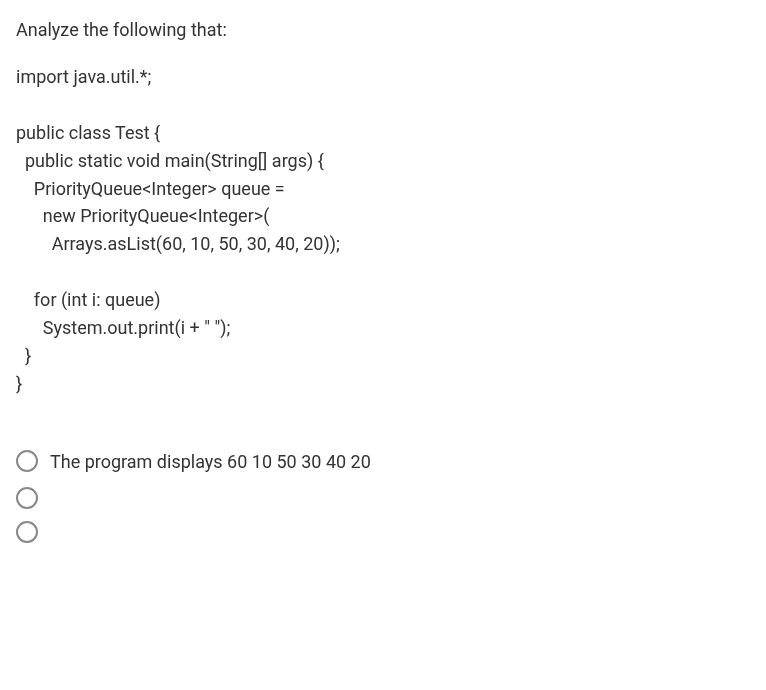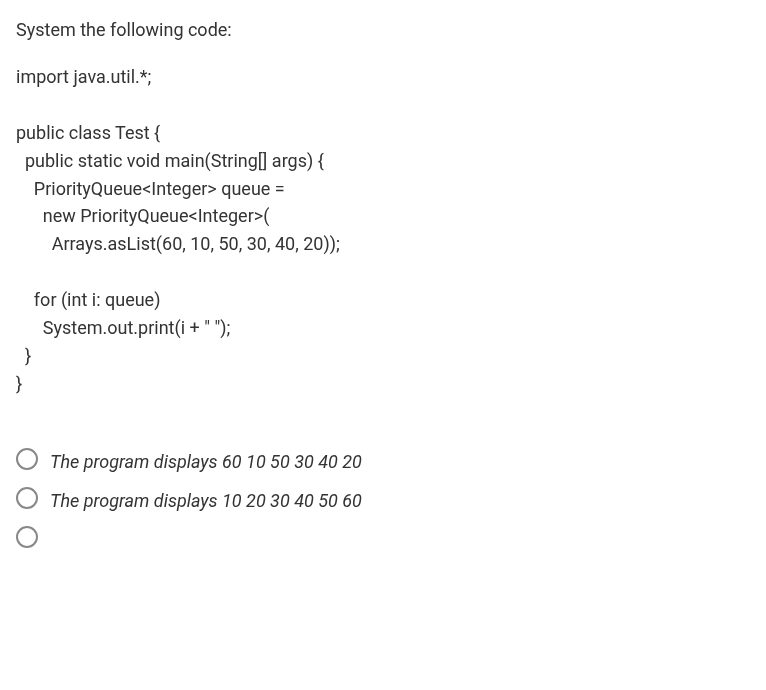--- a/index.html
+++ b/index.html
@@ -22,40 +22,40 @@
       font-family: -apple-system, BlinkMacSystemFont, "Segoe UI", Roboto, "Helvetica Neue", Arial, sans-serif;
       white-space: pre;
       margin-bottom: 40px;
       line-height: 1.55;
     }
     .options-list {
       margin-top: 50px;
     }
     .option-row {
       display: flex;
+      align-items: center;
       margin-bottom: 12px;
-      font-style: italic;
     }
     .radio-circle {
       width: 22px;
       height: 22px;
       border: 2px solid #888;
       border-radius: 50%;
       margin-right: 12px;
       flex-shrink: 0;
       background: #fff;
     }
     .option-label {
       font-size: 18px;
     }
   </style>
 </head>
 <body>
 
-<div class="question-prompt">System the following code:</div>
+<div class="question-prompt">Analyze the following that:</div>
 
 <div class="code-block">import java.util.*;
 
 public class Test {
   public static void main(String[] args) {
     PriorityQueue&lt;Integer&gt; queue =
       new PriorityQueue&lt;Integer&gt;(
         Arrays.asList(60, 10, 50, 30, 40, 20));
 
     for (int i: queue)
@@ -63,18 +63,17 @@
   }
 }</div>
 
 <div class="options-list">
   <div class="option-row">
     <span class="radio-circle"></span>
     <span class="option-label">The program displays 60 10 50 30 40 20</span>
   </div>
   <div class="option-row">
     <span class="radio-circle"></span>
-    <span class="option-label">The program displays 10 20 30 40 50 60</span>
   </div>
   <div class="option-row">
     <span class="radio-circle"></span>
   </div>
 </div>
 
 </body></html>

